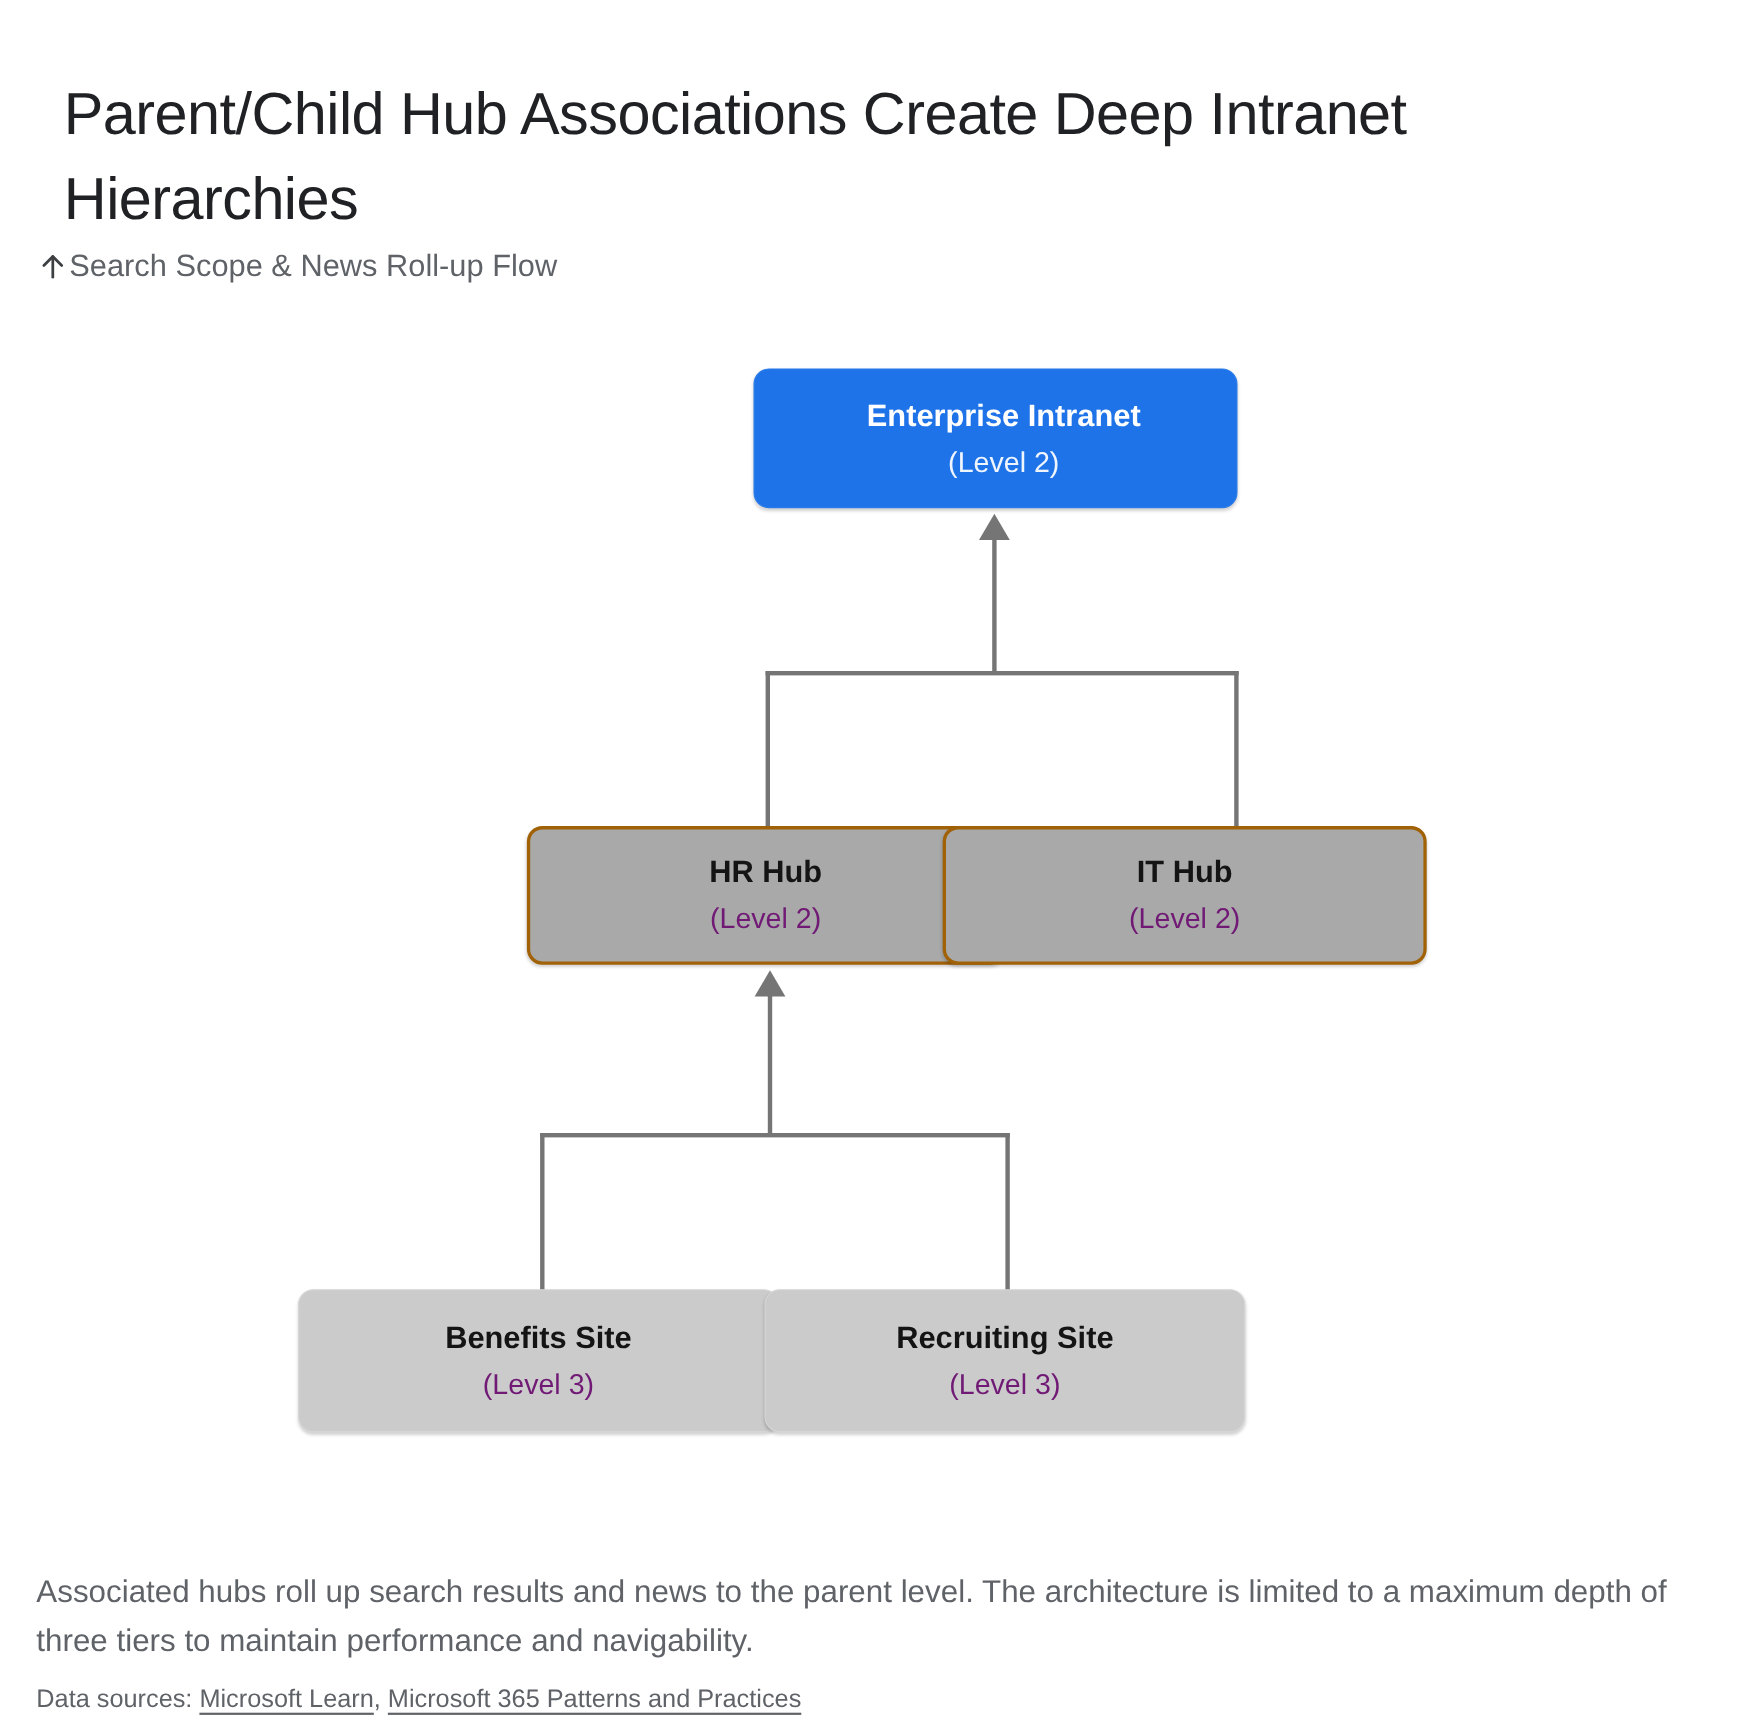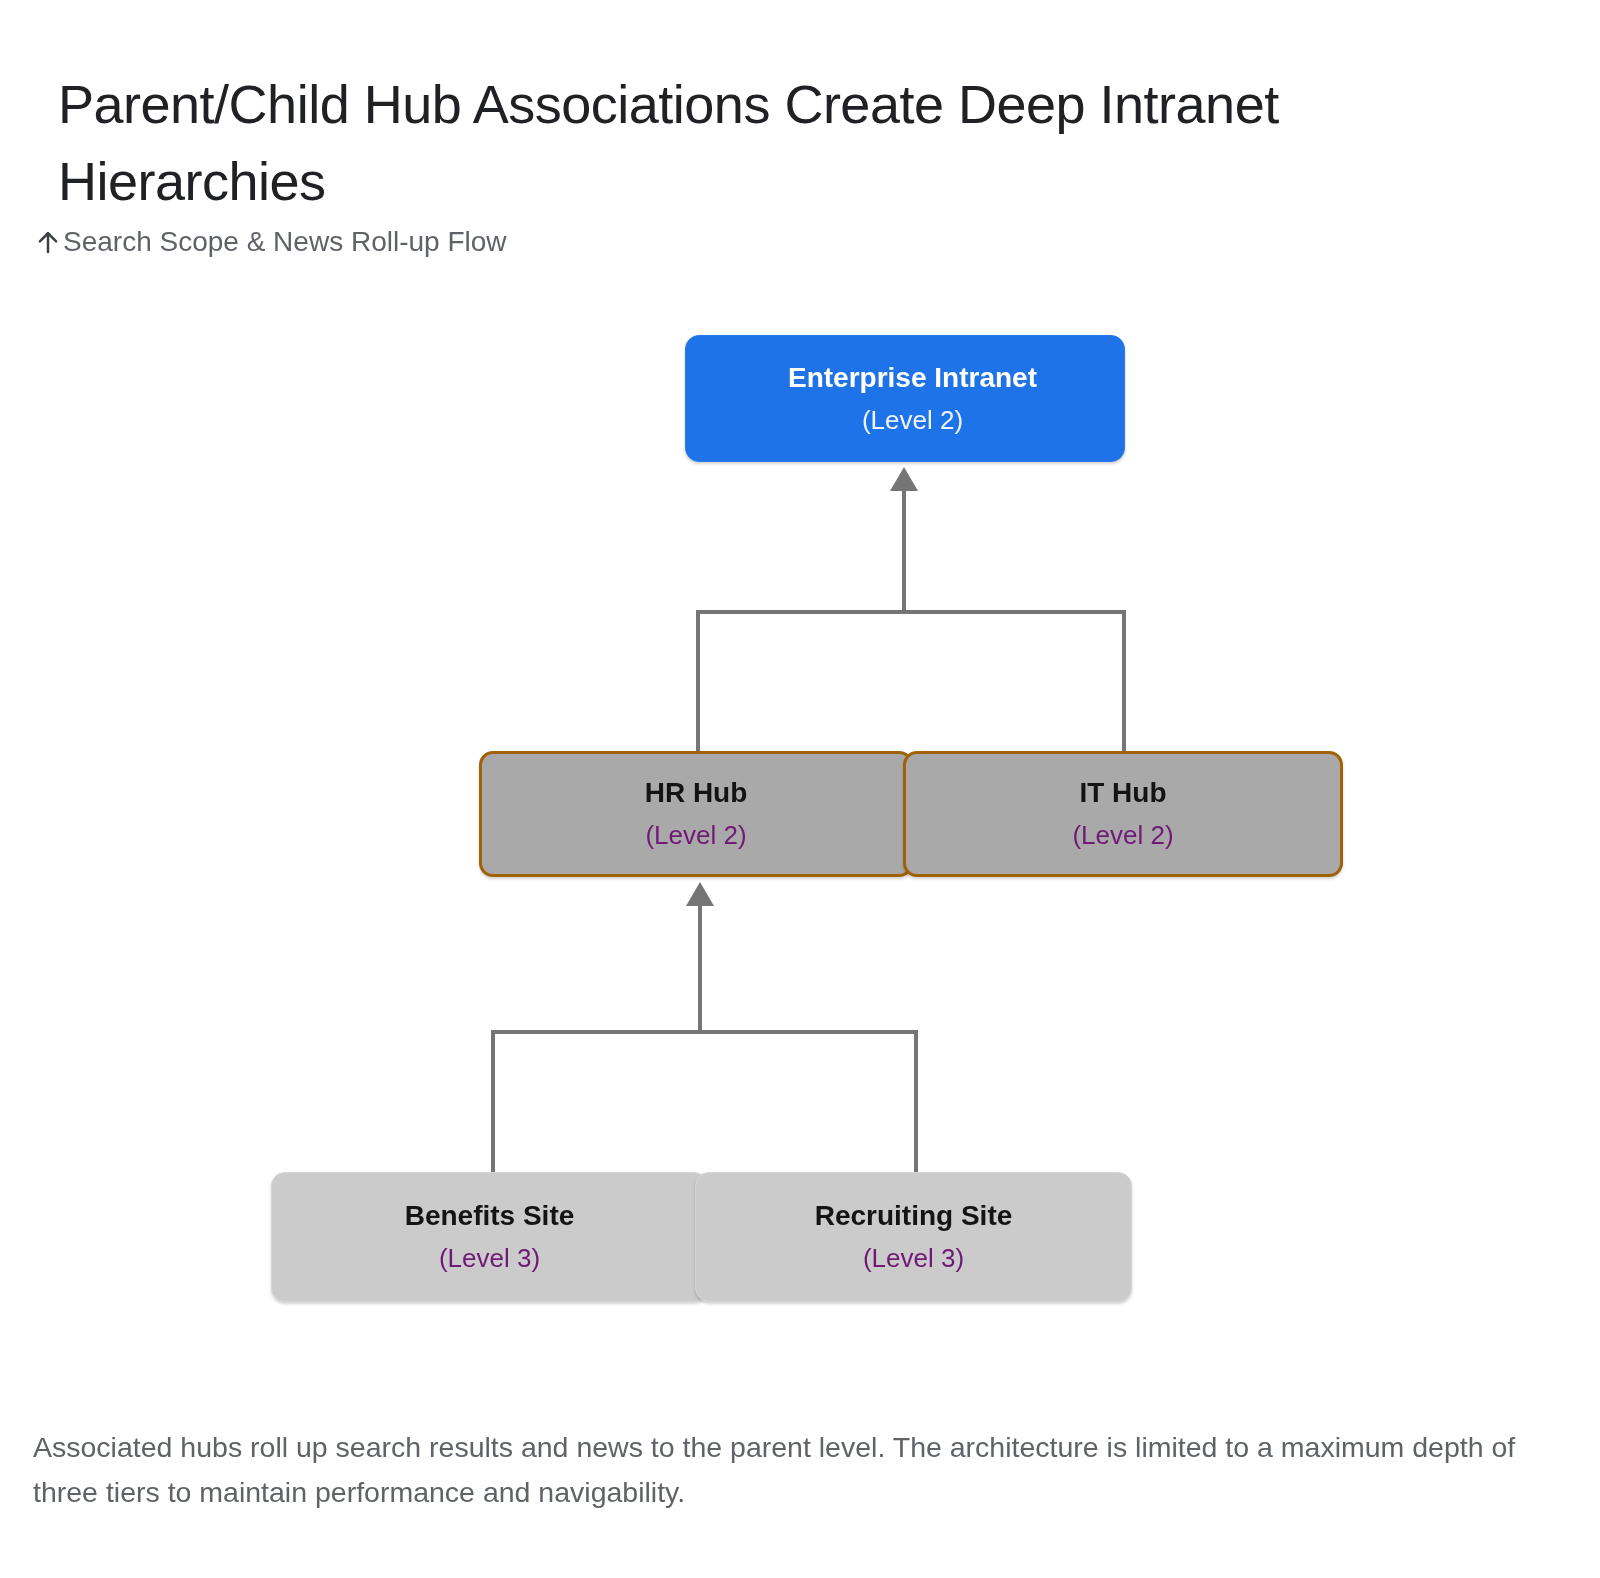--- a/index.html
+++ b/index.html
@@ -61,21 +61,21 @@
 
   .node.level1 { background: #1f73e8; border: 1px solid #2a7bea; }
   .node.level1 .node-title { color: #ffffff; }
   .node.level1 .node-level { color: rgba(255,255,255,0.93); }
 
   .node.level2 { background: #a9a9a9; border: 3px solid #a16207; }
   .node.level3 { background: #cbcbcb; border: 1px solid #d6d6d6; }
 
   .node-enterprise { left: 685px; top: 335px; width: 440px; height: 127px; padding-left: 15px; }
   .node-hr         { left: 479px; top: 751px; width: 434px; height: 126px; }
-  .node-it         { left: 903px; top: 751px; width: 440px; height: 126px; }
+  .node-it         { left: 857px; top: 751px; width: 440px; height: 126px; }
   .node-benefits   { left: 271px; top: 1172px; width: 437px; height: 130px; }
   .node-recruiting { left: 695px; top: 1172px; width: 437px; height: 130px; }
 
   .edge { position: absolute; background: #757575; z-index: 1; }
   .edge.h { height: 4px; }
   .edge.v { width: 4px; }
 
   .arrowhead {
     position: absolute;
     width: 0; height: 0;
@@ -174,14 +174,15 @@
 
     <div class="node level3 node-recruiting">
       <span class="node-title">Recruiting Site</span>
       <span class="node-level">(Level 3)</span>
     </div>
 
   </div>
 
   <p class="description">Associated hubs roll up search results and news to the parent level. The architecture is limited to a maximum depth of three tiers to maintain performance and navigability.</p>
 
+  <p class="sources"><span>Data sources: </span><a>Microsoft Learn</a><span>, </span><a>Microsoft 365 Patterns and Practices</a></p>
 
 </div>
 
 </body></html>

